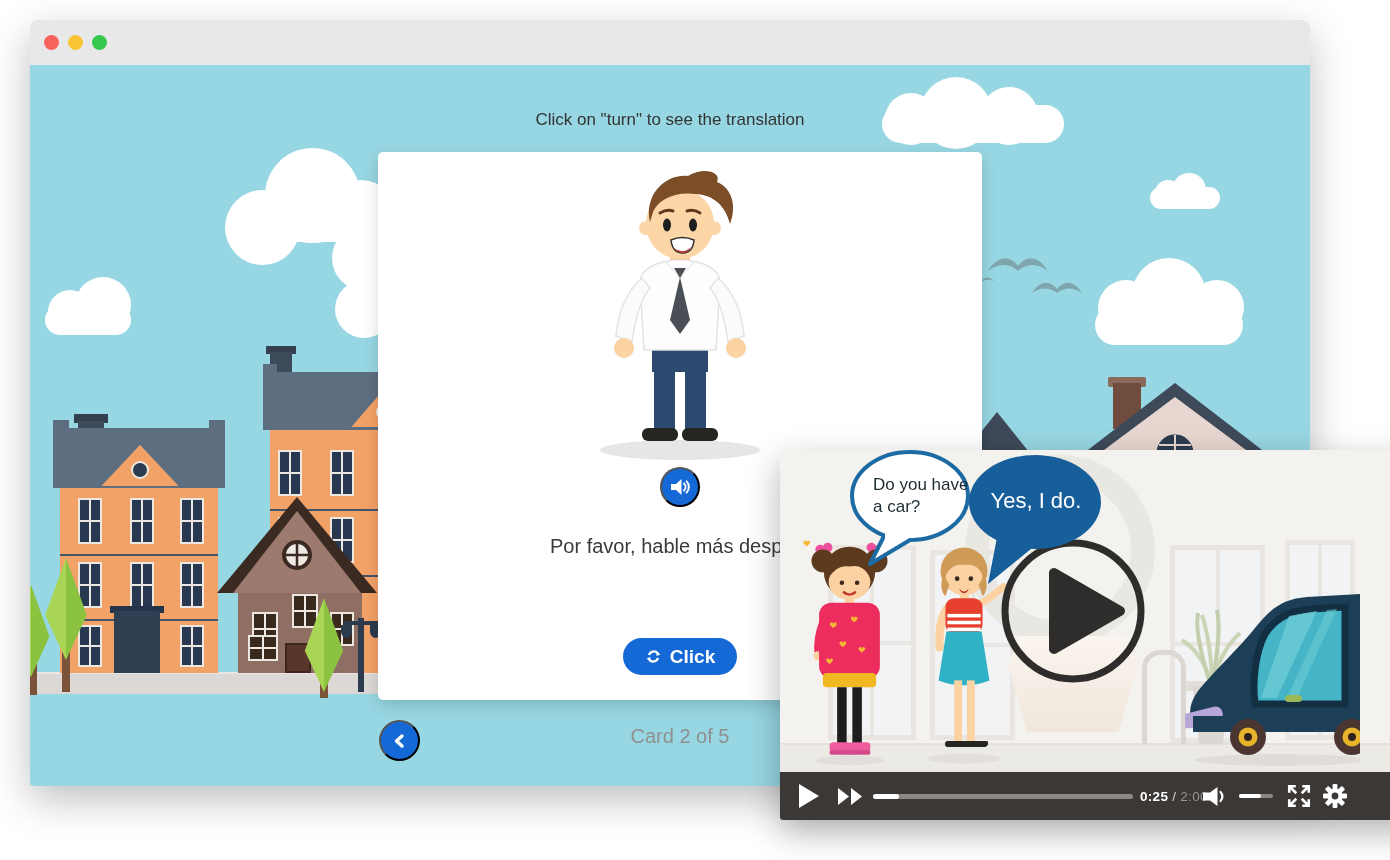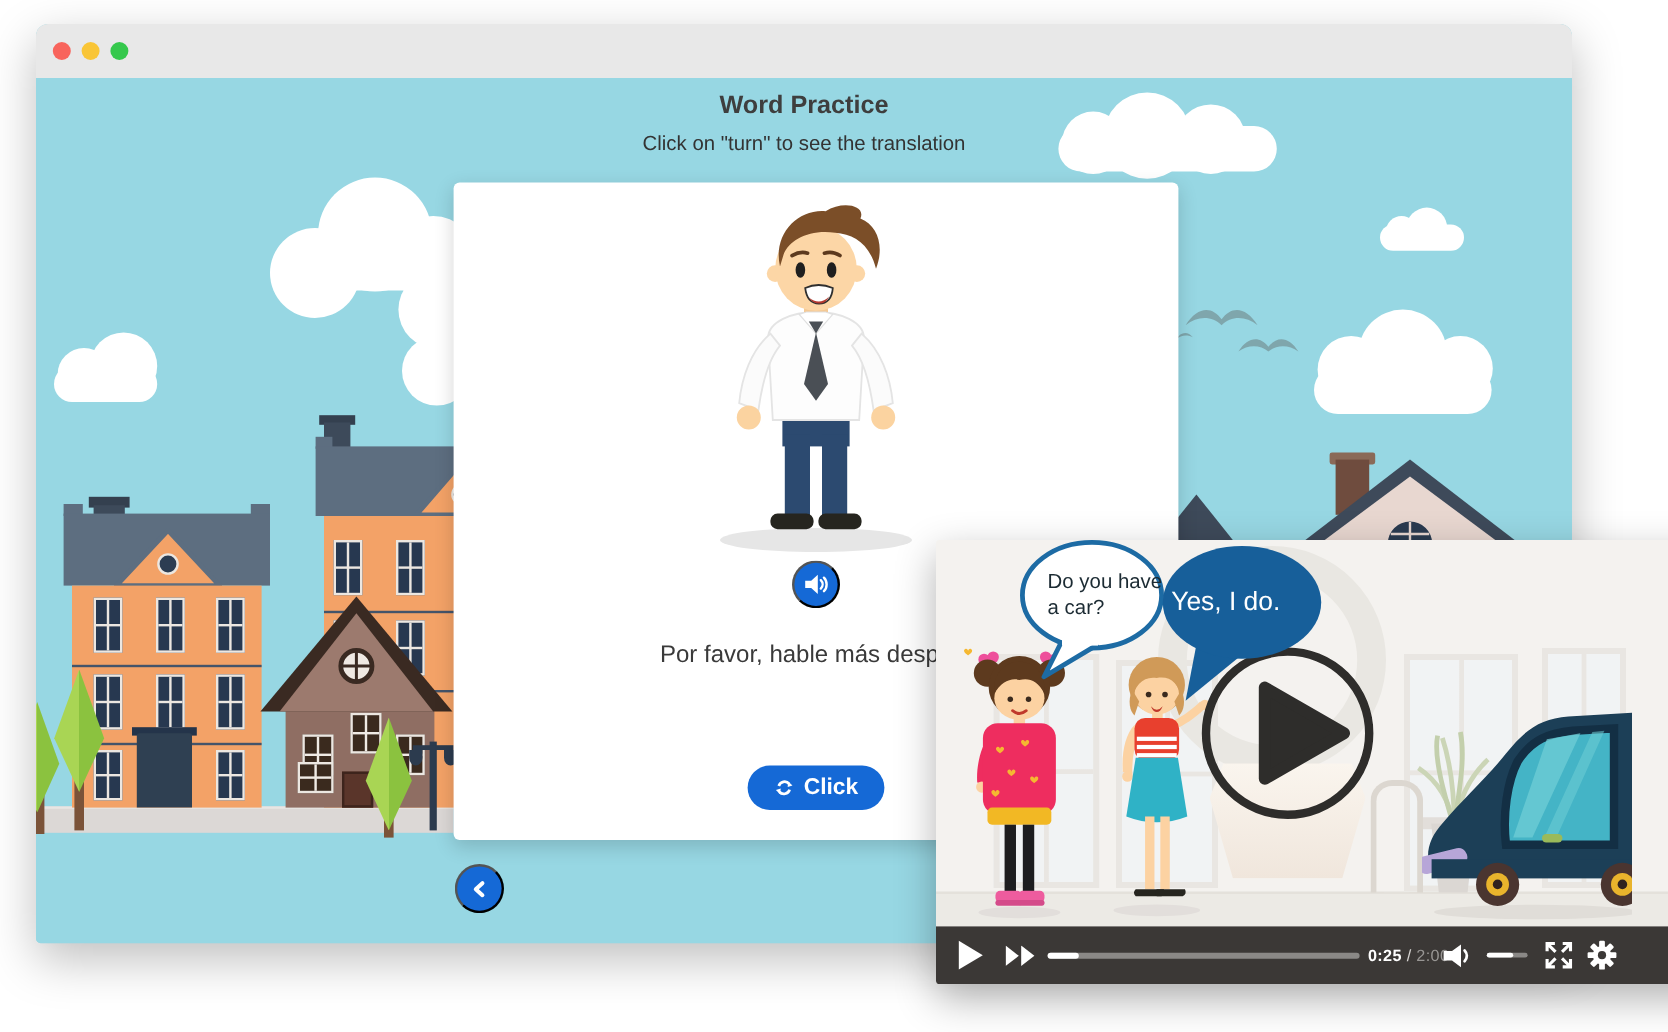--- a/index.html
+++ b/index.html
@@ -48,21 +48,21 @@
   .wall-win{position:absolute;border:5px solid #e9e6e2;background-color:#f1f3f4;
             background-image:linear-gradient(#e9e6e2,#e9e6e2),linear-gradient(#e9e6e2,#e9e6e2);
             background-size:4px 100%,100% 4px;background-position:center,center;background-repeat:no-repeat}
   .ring{position:absolute;left:185px;top:5px;width:190px;height:190px;border-radius:50%;border:24px solid #e9e7e2}
   .pot{position:absolute;left:408px;top:236px;width:46px;height:58px;background:#dbd7d3;clip-path:polygon(10% 0,90% 0,76% 100%,24% 100%)}
   .pot-rim{position:absolute;left:403px;top:231px;width:56px;height:10px;background:#e2deda;border-radius:2px}
   .cloth{position:absolute;left:228px;top:186px;width:130px;height:96px;background:linear-gradient(#faf5ee,#f0e6dc);
          clip-path:polygon(9% 0,91% 0,100% 30%,85% 100%,15% 100%,0 30%)}
   .chair{position:absolute;left:362px;top:200px;width:44px;height:94px;border:5px solid #dcd7d0;border-bottom:none;border-radius:18px 18px 0 0}
   .bubble-text-q{position:absolute;left:93px;top:24px;width:104px;font-size:17px;line-height:1.3;color:#1c2b33}
-  .bubble-text-a{position:absolute;left:196px;top:38px;width:120px;font-size:22px;color:#fff}
+  .bubble-text-a{position:absolute;left:196px;top:38px;width:120px;text-align:center;font-size:22px;color:#fff}
   .big-play{position:absolute;left:220px;top:88px;width:146px;height:146px;cursor:pointer}
 
   .controls{position:absolute;left:0;right:0;bottom:0;height:48px;background:var(--player-bar)}
   .ctl{position:absolute;top:0;height:48px;display:flex;align-items:center;cursor:pointer}
   .track{position:absolute;left:93px;top:22px;width:260px;height:5px;border-radius:3px;background:#8a8886;cursor:pointer}
   .track-fill{position:absolute;left:0;top:0;height:5px;width:26px;border-radius:3px;background:#fff}
   .time{position:absolute;left:360px;top:0;height:48px;display:flex;align-items:center;font-size:13.5px;letter-spacing:.3px}
   .time .cur{color:#fff;font-weight:700}.time .sep{color:#d8d6d4;padding:0 4px}.time .tot{color:#989694}
   .vol-track{position:absolute;left:459px;top:22px;width:34px;height:4px;border-radius:2px;background:#8a8886;cursor:pointer}
   .vol-fill{position:absolute;left:0;top:0;height:4px;width:22px;border-radius:2px;background:#fff}
@@ -72,21 +72,20 @@
 
 <div class="window">
   <div class="titlebar">
     <span class="dot r"></span>
     <span class="dot y"></span>
     <span class="dot g"></span>
   </div>
 
   <div class="sky">
 
-    <div class="hdr-title">Word Practice</div>
     <div class="hdr-sub">Click on "turn" to see the translation</div>
 
     <div>
       <span class="puff" style="left:195px;top:125px;width:75px;height:75px"></span>
       <span class="puff" style="left:235px;top:83px;width:95px;height:95px"></span>
       <span class="puff" style="left:295px;top:115px;width:72px;height:72px"></span>
       <span class="pill" style="left:197px;top:135px;width:168px;height:42px"></span>
       <span class="puff" style="left:302px;top:160px;width:66px;height:66px"></span>
       <span class="puff" style="left:305px;top:215px;width:58px;height:58px"></span>
     </div>
@@ -263,20 +262,21 @@
         </svg>
         <span>Click</span>
       </button>
     </div>
 
     <button class="back-btn">
       <svg width="16" height="16" viewBox="0 0 16 16">
         <polyline points="10,3 4.5,8 10,13" fill="none" stroke="#fff" stroke-width="3.4" stroke-linecap="round" stroke-linejoin="round"></polyline>
       </svg>
     </button>
+    <div class="progress-label">Card 2 of 5</div>
   </div>
 </div>
 
 <div class="video-player">
   <div class="scene">
     <div class="floor"></div>
     <div class="wall-win" style="left:48px;top:95px;width:88px;height:195px"></div>
     <div class="wall-win" style="left:150px;top:100px;width:85px;height:190px"></div>
     <div class="wall-win" style="left:390px;top:95px;width:95px;height:198px"></div>
     <div class="wall-win" style="left:505px;top:90px;width:70px;height:200px"></div>

